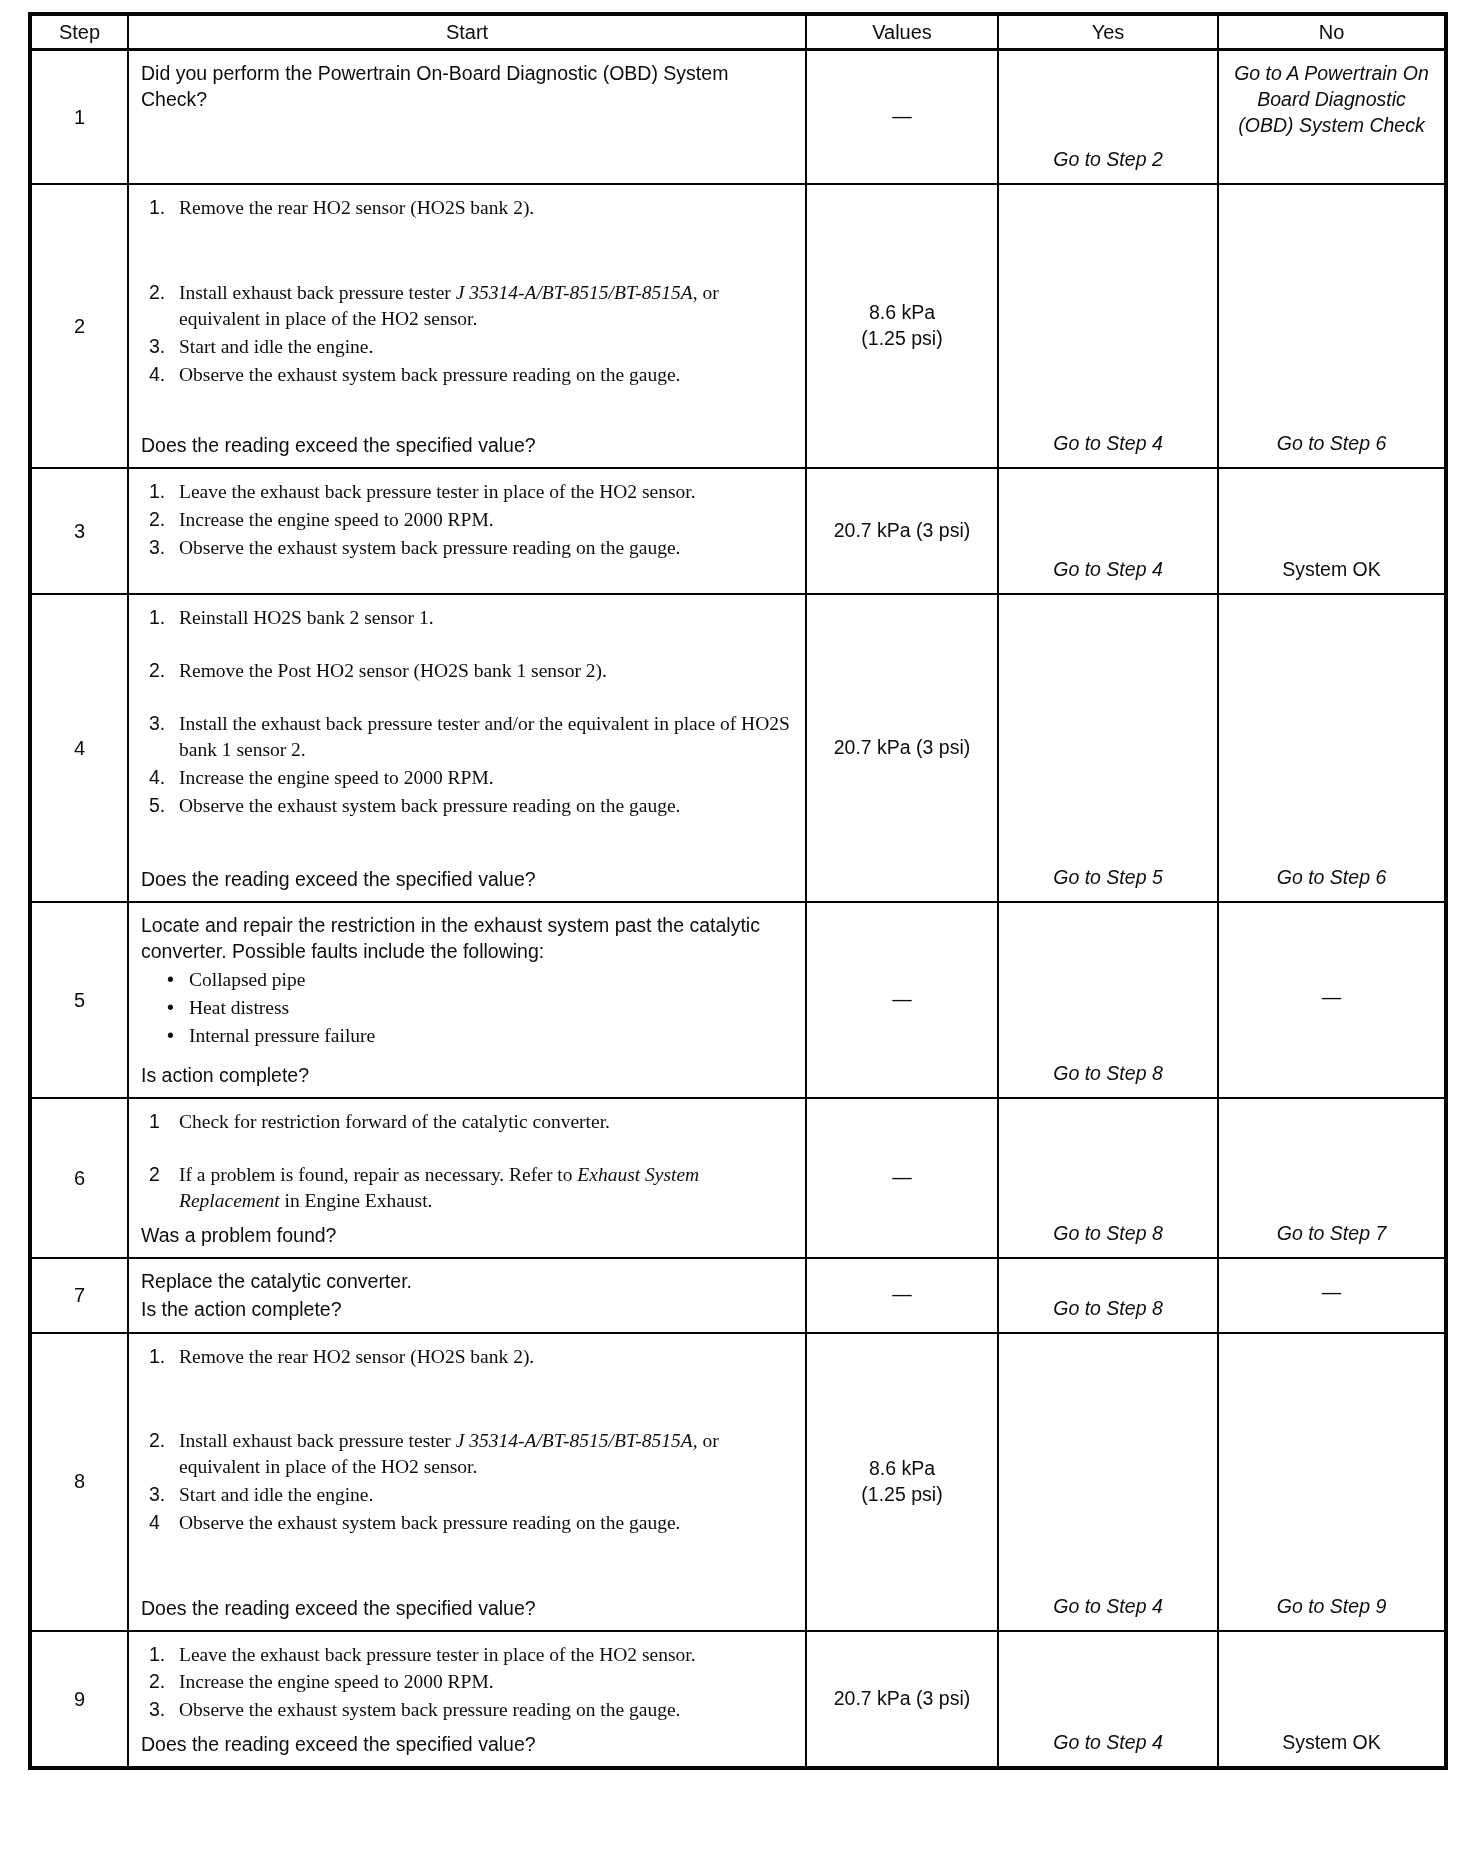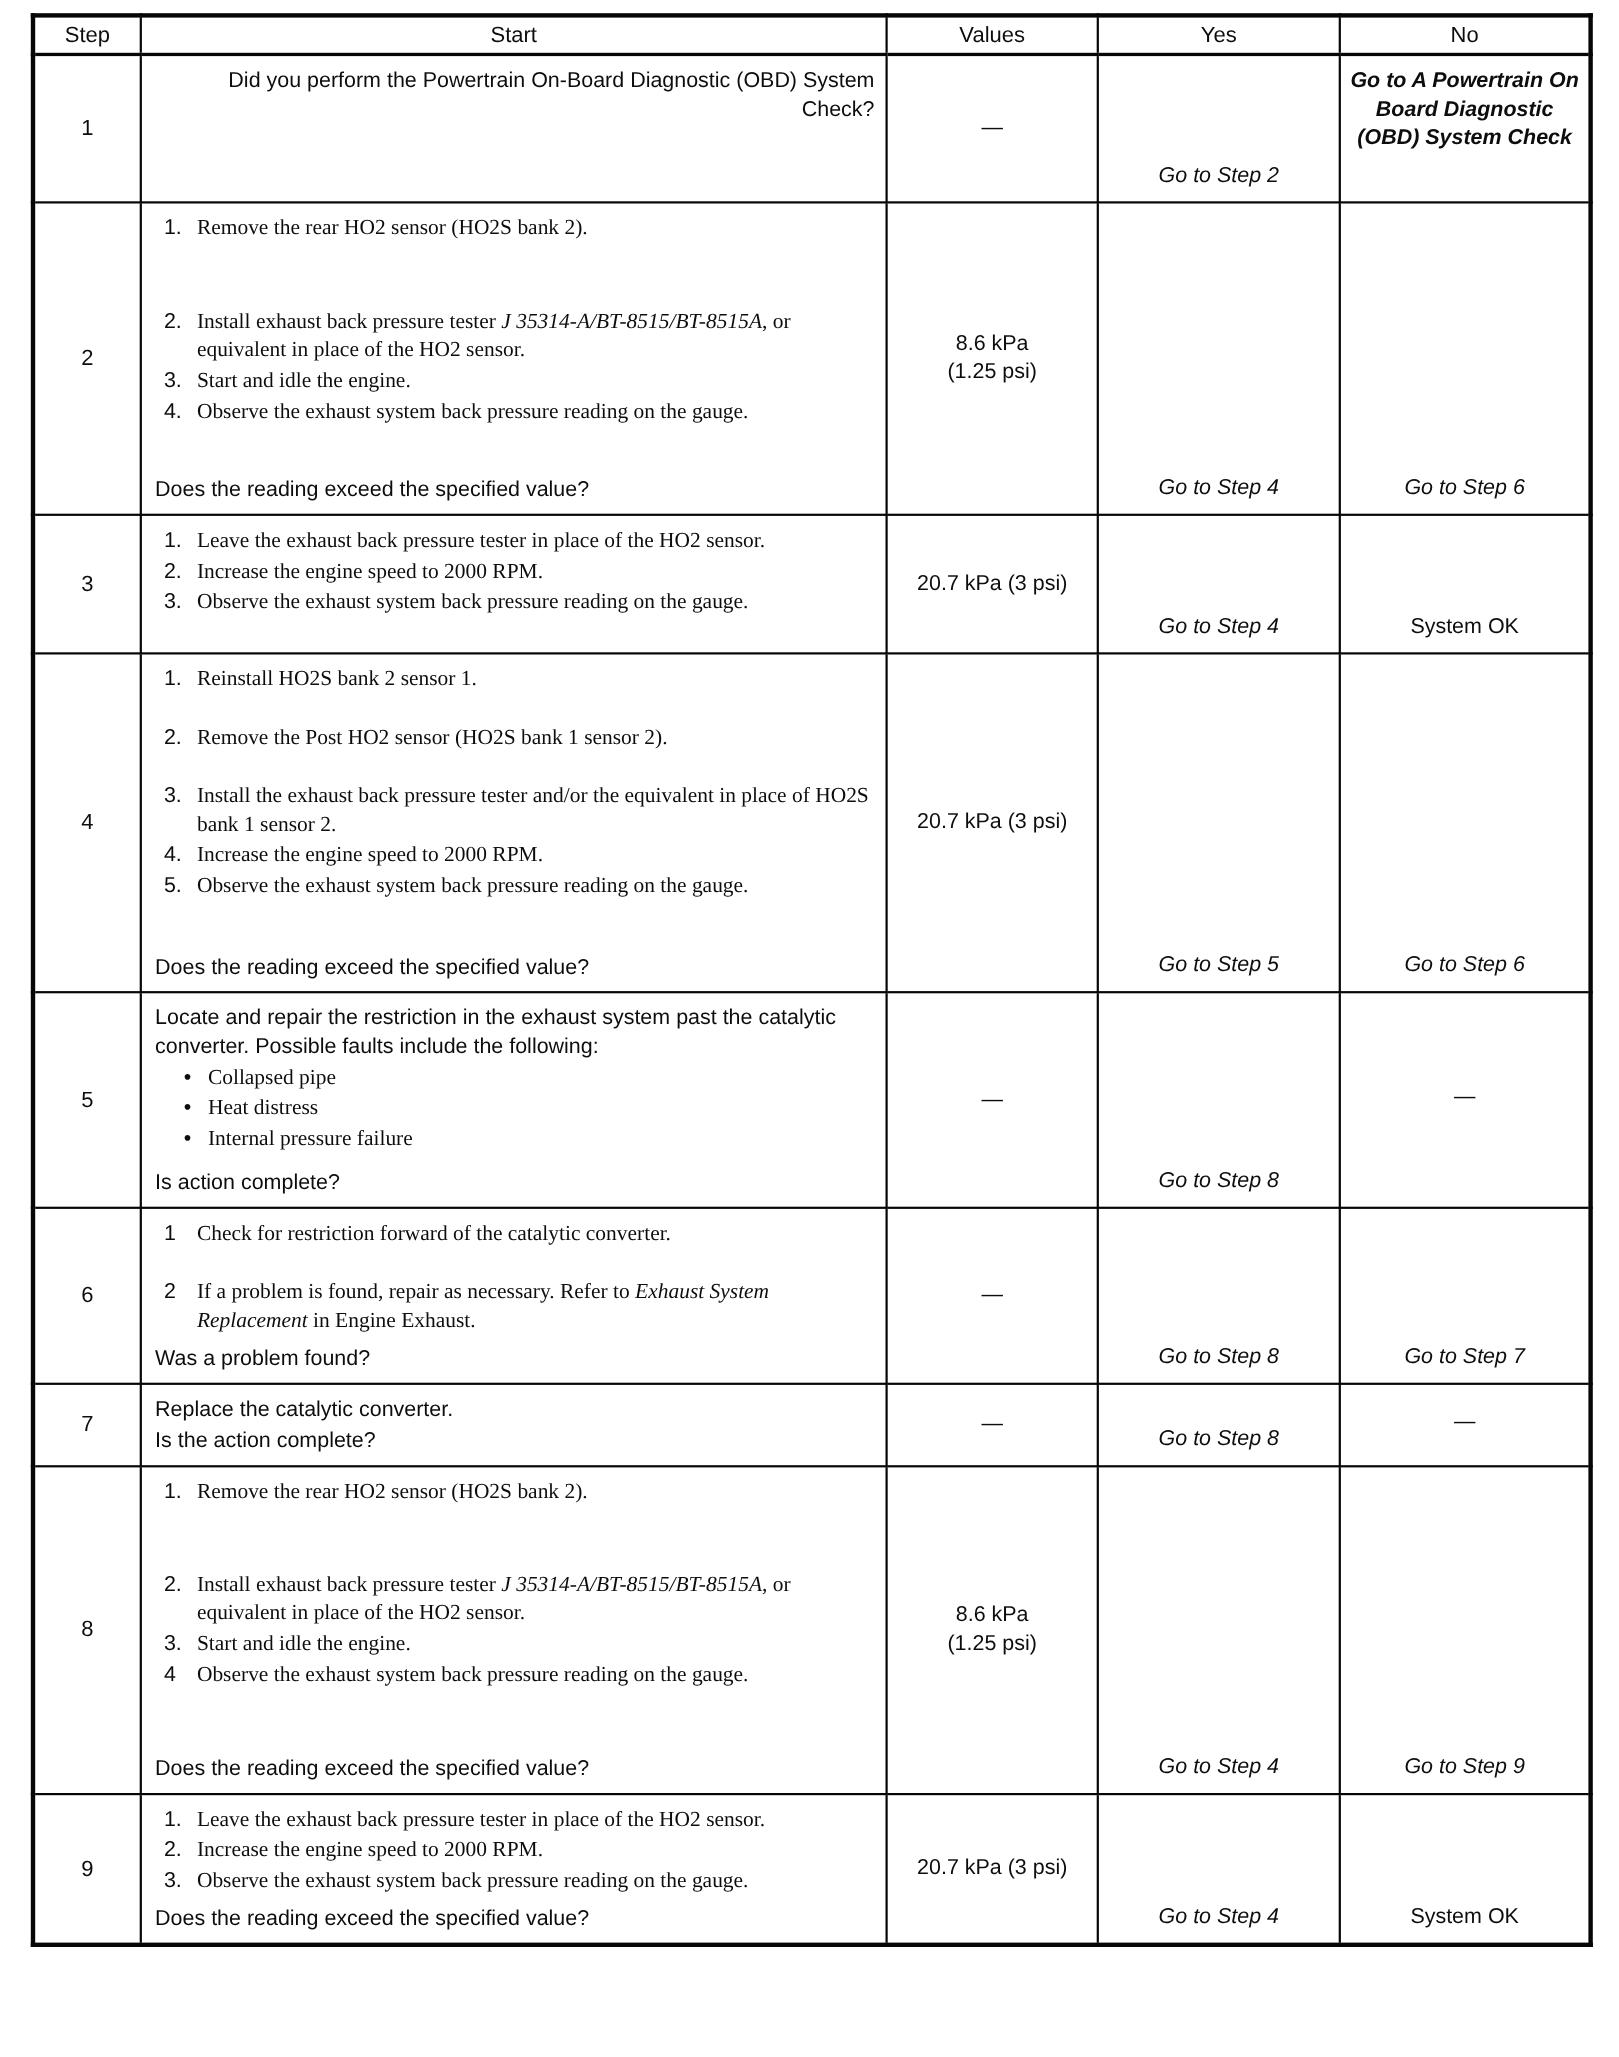--- a/index.html
+++ b/index.html
@@ -42,32 +42,32 @@
   .num { flex: 0 0 38px; padding-left: 8px; }
   .itxt { flex: 1; font-family: Liberation Serif, serif; }
   .bullet { display: flex; margin: 1px 0; padding-left: 26px; }
   .dot { flex: 0 0 22px; }
   .question { margin-top: auto; padding-top: 8px; }
 
   .gap-lg { margin-top: 58px; }
   .gap-sm { margin-top: 26px; }
 
   .i { font-style: italic; }
-  .b { font-weight: bold; }
+  .b { font-weight: normal; }
 
   .values-cell {
     vertical-align: middle; text-align: center; padding: 6px 8px;
   }
   .result-cell { text-align: center; padding: 6px 8px 10px; }
   .valign-bottom { vertical-align: bottom; }
   .valign-middle { vertical-align: middle; }
   .valign-top    { vertical-align: top; padding-top: 10px; }
 
   
-  .row-1 .action-inner { min-height: 132px; text-align: right; }
+  .row-1 .action-inner { min-height: 132px; }
   .row-2 .action-inner { min-height: 282px; }
   .row-3 .action-inner { min-height: 124px; }
   .row-4 .action-inner { min-height: 306px; }
   .row-5 .action-inner { min-height: 194px; justify-content: flex-end; }
   .row-6 .action-inner { min-height: 136px; }
   .row-7 .action-inner { min-height: 70px; }
   .row-8 .action-inner { min-height: 296px; }
   .row-9 .action-inner { min-height: 132px; }
 </style>
 </head>

